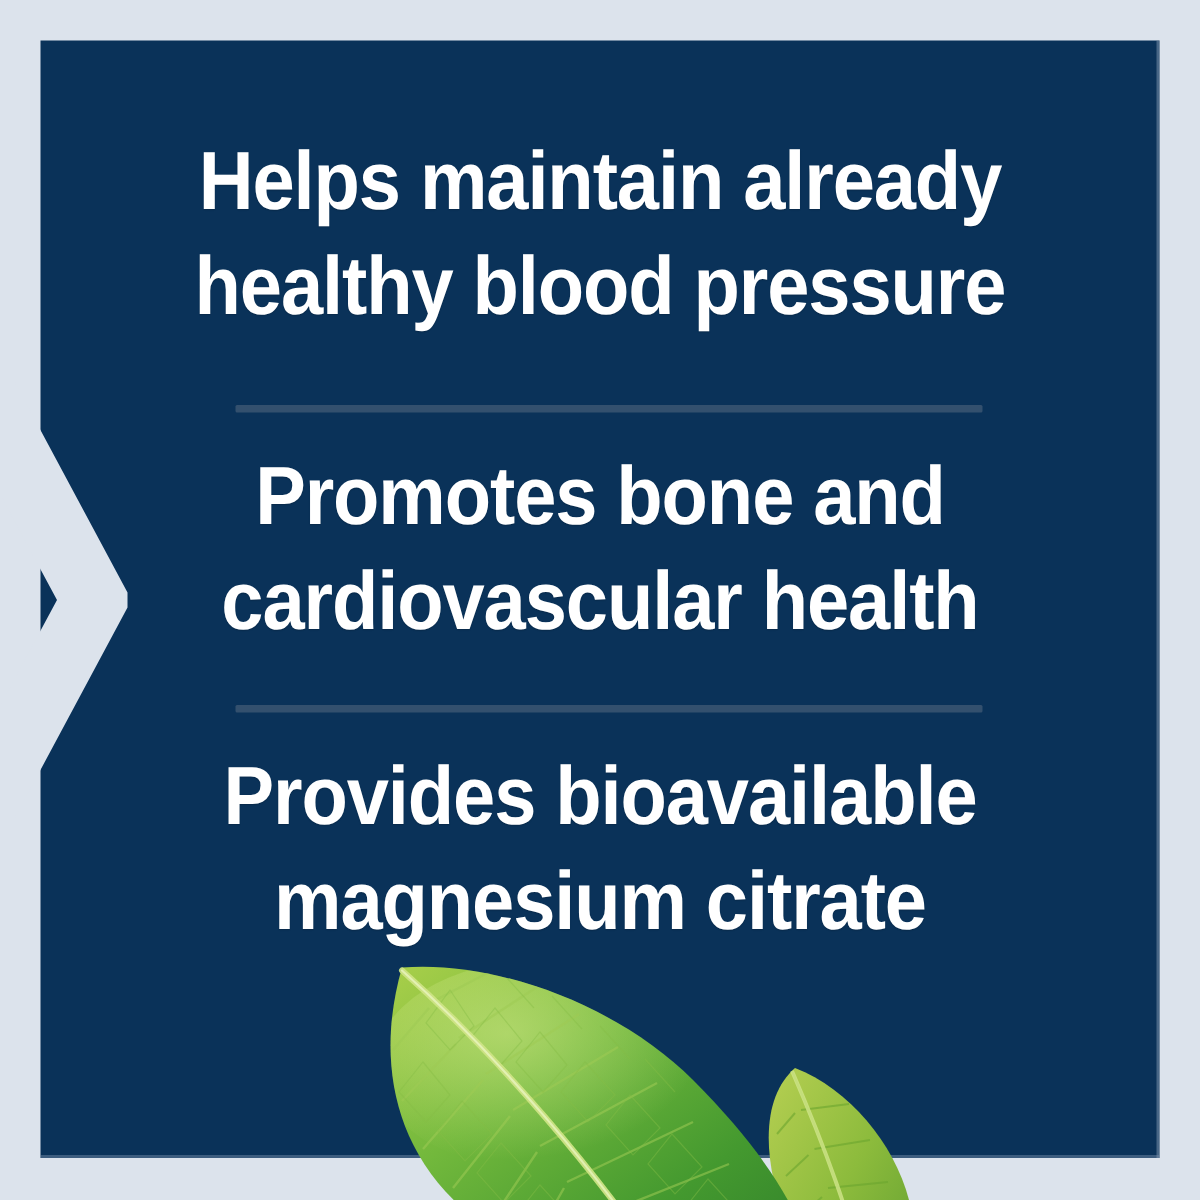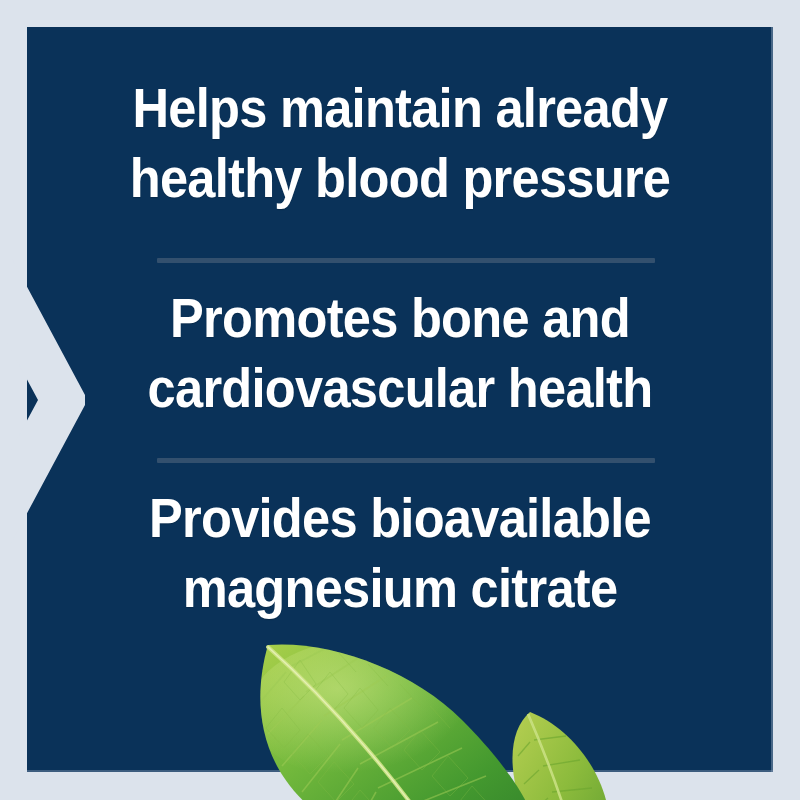--- a/index.html
+++ b/index.html
@@ -61,21 +61,21 @@
     width: 90px;
     height: 290px;
     overflow: visible;
     pointer-events: none;
   }
 
   
   #benefits {
     position: absolute;
     left: 27px;
-    top: 15px;
+    top: 27px;
     width: 746px;
     height: 745px;
     box-sizing: border-box;
     padding: 0;
   }
 
   .benefit {
     position: absolute;
     left: 0;
     width: 746px;

